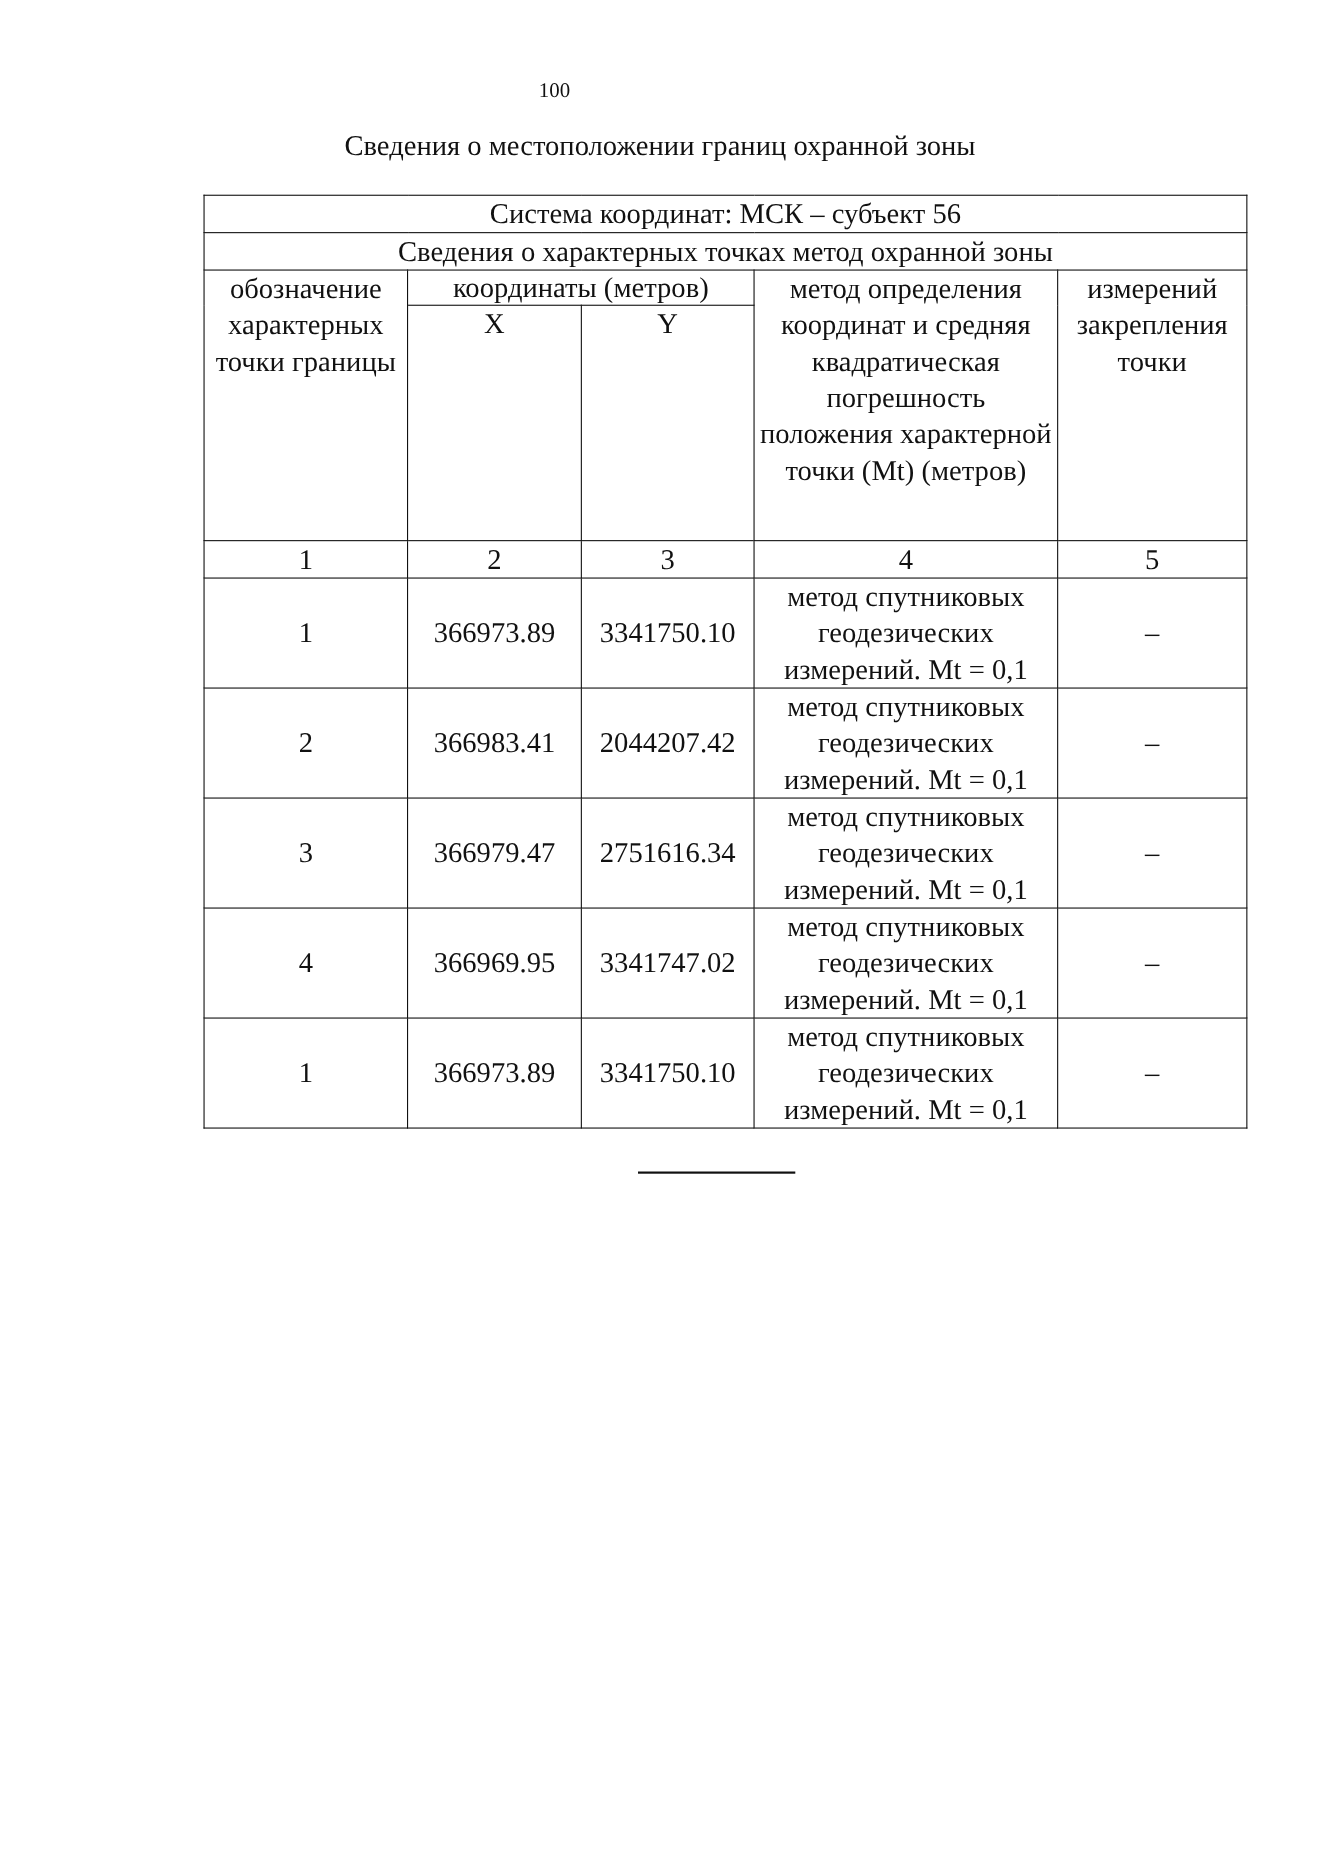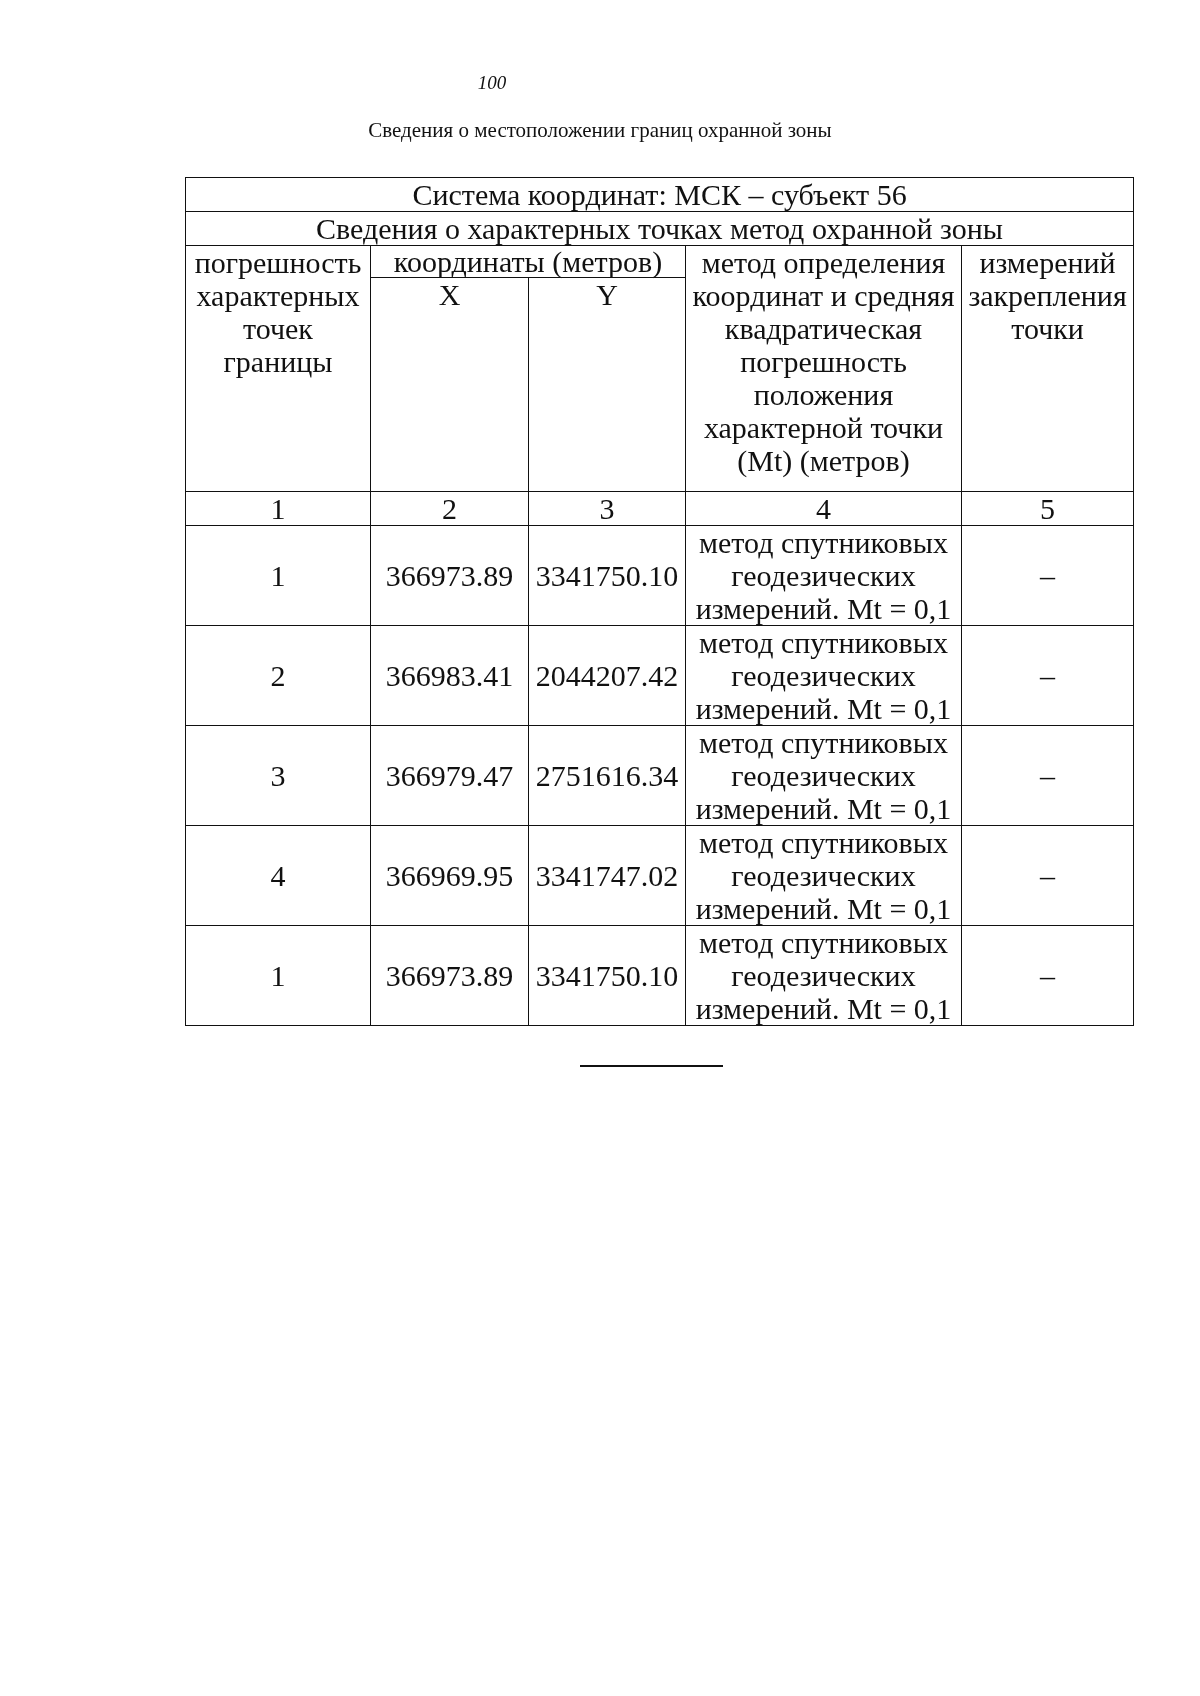--- a/index.html
+++ b/index.html
@@ -1,21 +1,21 @@
 <!DOCTYPE html>
 <html><head>
 <meta charset="utf-8">
 <style>
   html, body { margin: 0; padding: 0; background: #ffffff; }
   body { width: 1200px; height: 1696px; position: relative; overflow: hidden;
          font-family: "Liberation Serif", "DejaVu Serif", serif; color: #111; }
-  .page-number { position: absolute; left: 4px; width: 976px; top: 72px; text-align: center; font-size: 19px; font-style: italic; }
-  .doc-title { position: absolute; left: 0; width: 1200px; top: 118px; text-align: center; font-size: 21px; }
+  .page-number { position: absolute; left: 16px; width: 976px; top: 72px; text-align: center; font-size: 19px; }
+  .doc-title { position: absolute; left: 0; width: 1200px; top: 118px; text-align: center; font-size: 26px; }
   table.boundary { position: absolute; left: 185px; top: 177px; width: 948px;
-                   border-collapse: collapse; table-layout: fixed; font-size: 30px; }
+                   border-collapse: collapse; table-layout: fixed; font-size: 26px; }
   table.boundary td { border: 1.5px solid #111; text-align: center; padding: 0 2px; line-height: 33px; }
   .hdr-row td { height: 31px; line-height: 31px; }
   .colhead td { vertical-align: top; }
   .num-row td { height: 30px; line-height: 30px; }
   .data-row td { height: 90px; vertical-align: middle; line-height: 30px; }
   .separator { position: absolute; left: 580px; top: 1065px; width: 143px; height: 2px; background: #111; }
 </style>
 </head>
 <body>
 
@@ -31,21 +31,21 @@
     <col style="width:172px">
   </colgroup>
   <tbody>
       <tr class="hdr-row">
     <td colspan="5">Система координат: МСК – субъект 56</td>
   </tr>
   <tr class="hdr-row">
     <td colspan="5">Сведения о характерных точках метод охранной зоны</td>
   </tr>
   <tr class="colhead">
-    <td rowspan="2" style="height:245px">погрешность характерных точек границы</td>
+    <td rowspan="2" style="height:245px">обозначение характерных точки границы</td>
     <td colspan="2" style="height:31px; line-height:31px">координаты (метров)</td>
     <td rowspan="2">метод определения координат и средняя квадратическая погрешность положения характерной точки (Mt) (метров)</td>
     <td rowspan="2">измерений закрепления точки</td>
   </tr>
   <tr class="colhead">
     <td style="height:212px">X</td>
     <td>Y</td>
   </tr>
   <tr class="num-row">
     <td>1</td>

